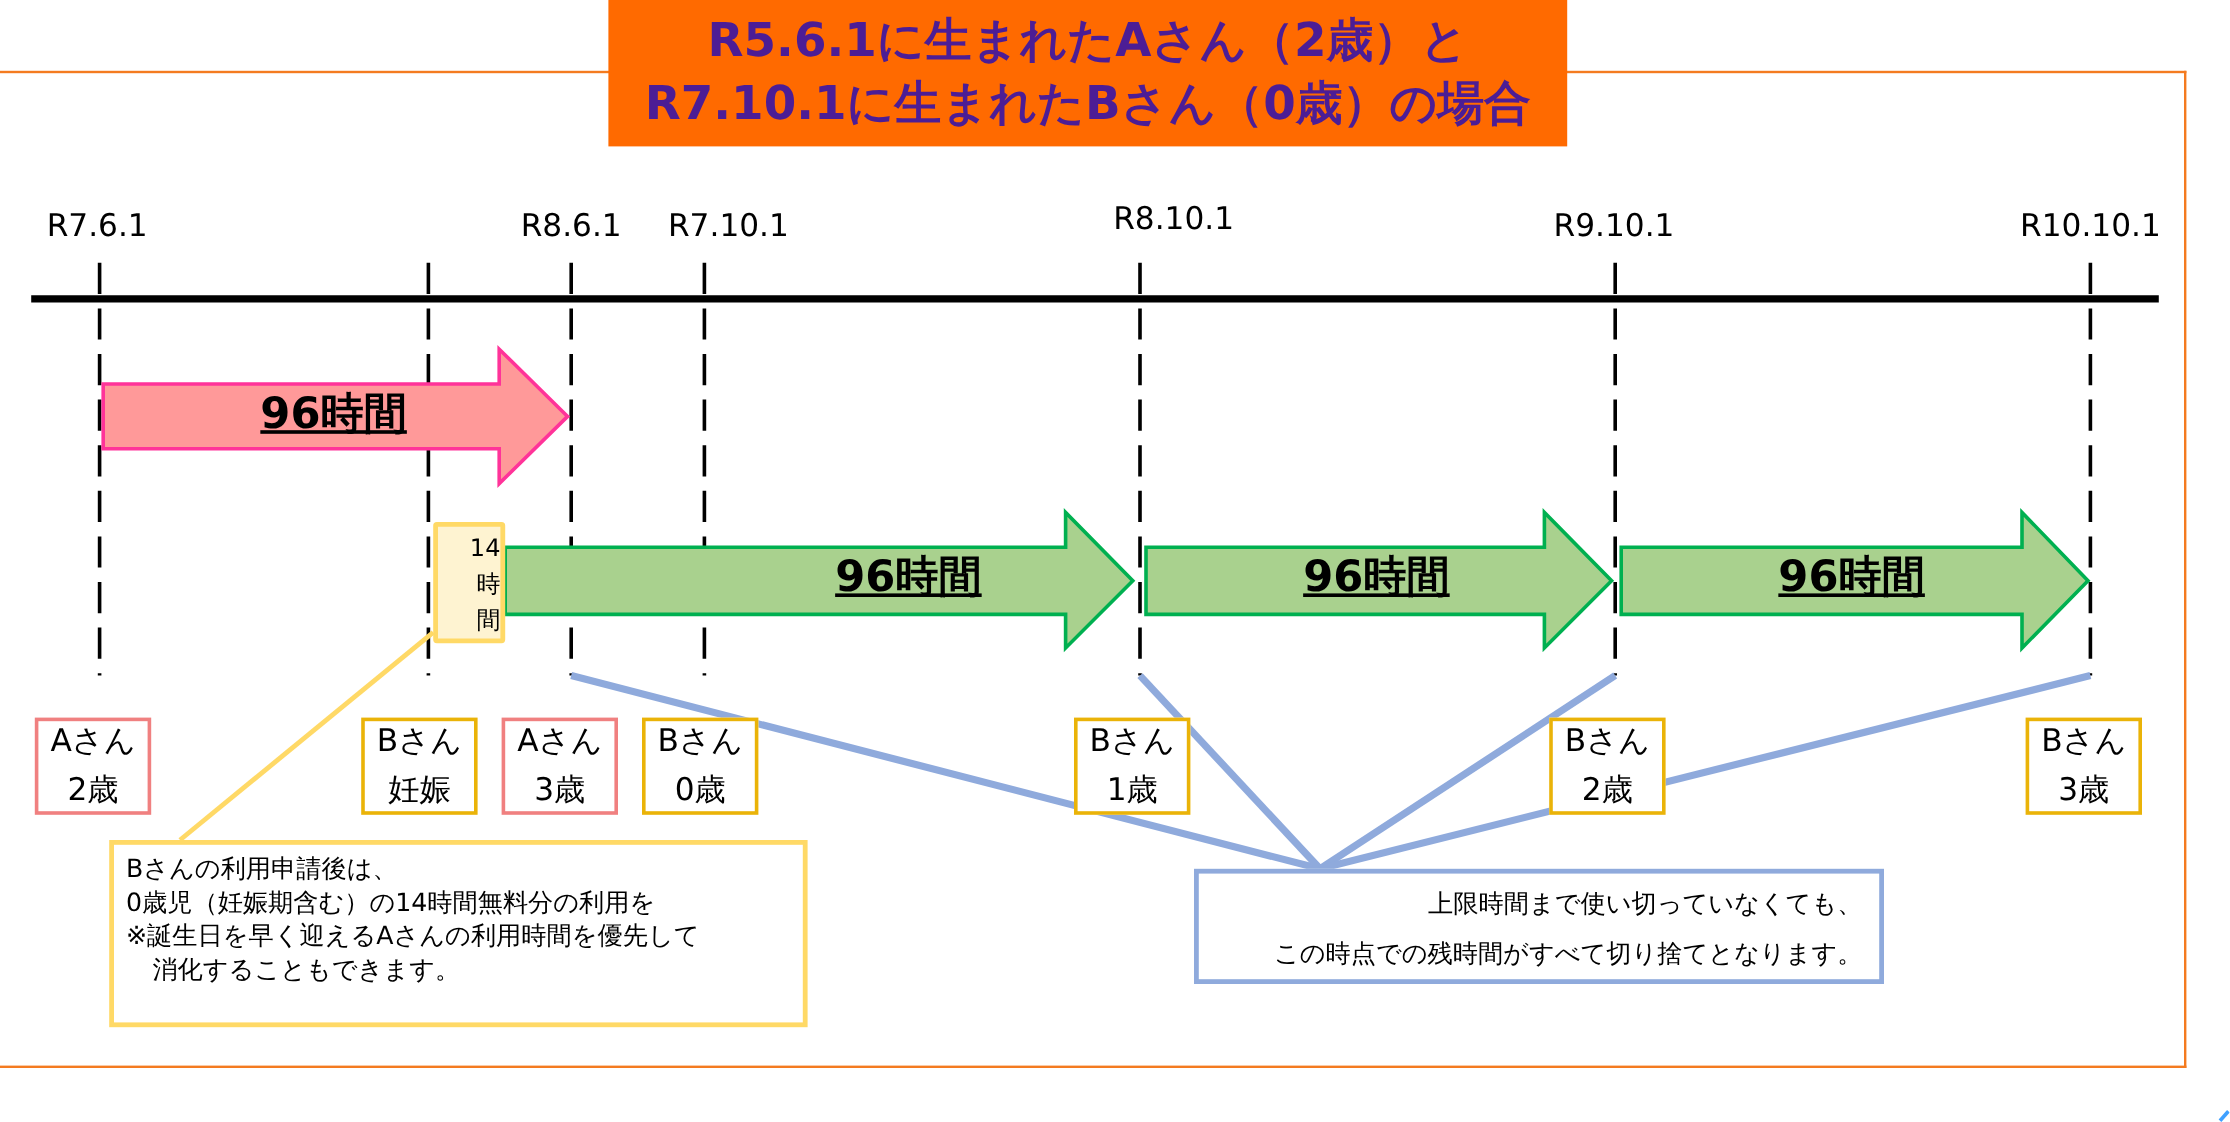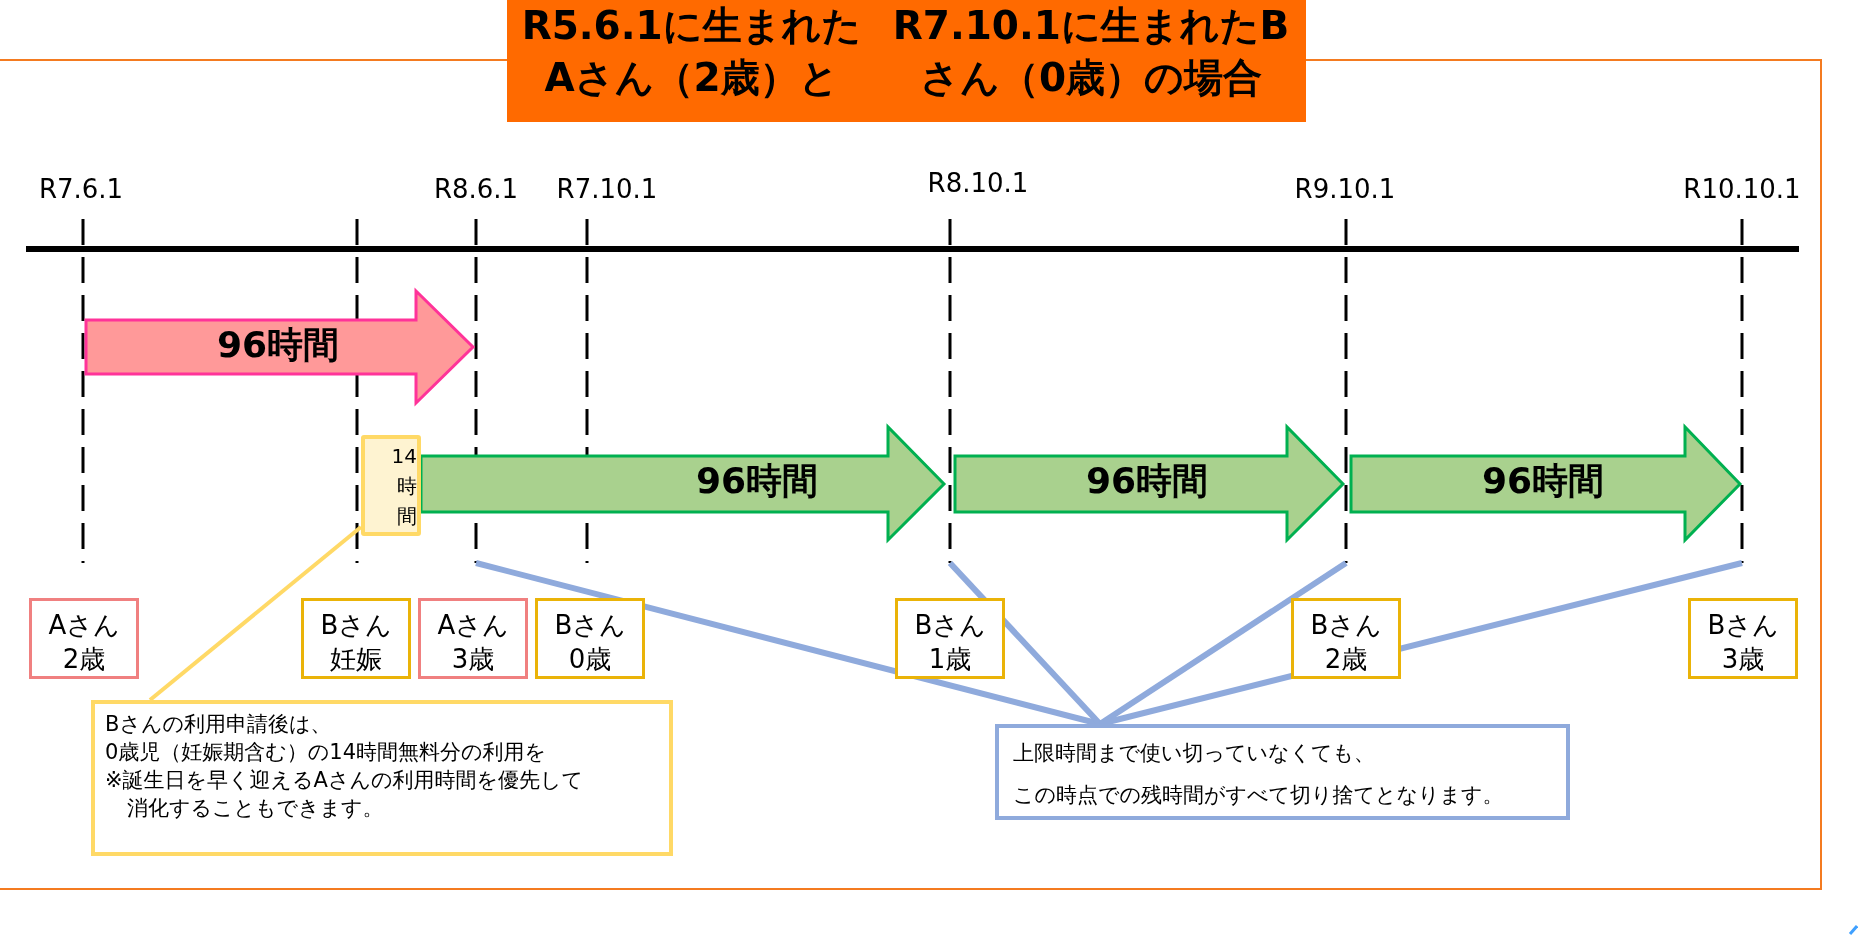--- a/index.html
+++ b/index.html
@@ -1,37 +1,37 @@
 <!DOCTYPE html>
 <html><head>
 <meta charset="utf-8">
 <style>
   html, body { margin:0; padding:0; background:#ffffff; }
   body { width:1858px; height:935px; position:relative; overflow:hidden;
          font-family:"DejaVu Sans", "Liberation Sans", sans-serif; color:#000; }
   .abs { position:absolute; }
   #frame { left:0; top:59px; width:1822px; height:831px; border:2px solid #f47b20; border-left:none; box-sizing:border-box; }
-  #title-box { left:507px; top:0; width:799px; height:122px; background:#ff6a00; color:#000000;
+  #title-box { left:507px; top:0; width:799px; height:122px; background:#ff6a00; color:#4c1d95;
                font-weight:bold; font-size:39px; line-height:52px; text-align:center;
-               display:flex; justify-content:center; }
+               display:flex; flex-direction:column; justify-content:center; }
   .date { font-size:26px; top:174px; transform:translateX(-50%); white-space:nowrap;text-align:right; }
   svg#diagram { position:absolute; left:0; top:0; }
-  .arrow-label { font-weight:bold; font-size:36px; text-align:right; transform:translate(-50%,-50%); white-space:nowrap; }
+  .arrow-label { font-weight:bold; font-size:36px; text-align:right; transform:translate(-50%,-50%); white-space:nowrap;text-decoration:underline; }
   #hours14 { left:361px; top:435px; width:60px; height:101px; border:4px solid #ffd966; border-radius:3px;
              background:#fef3d1; box-sizing:border-box; font-size:20px; line-height:30px; text-align:right;
              display:flex; flex-direction:column; justify-content:center; }
-  .tag { width:110px; height:81px; box-sizing:border-box; background:#fff; font-size:26px; line-height:34px;
-         text-align:center; display:flex; flex-direction:column; justify-content:flex-end; }
+  .tag { width:97px; height:81px; box-sizing:border-box; background:#fff; font-size:26px; line-height:34px;
+         text-align:center; display:flex; flex-direction:column; justify-content:space-between; }
   .tag.pink { border:3px solid #f08080; }
   .tag.green { border:3px solid #eab308; }
   #note-yellow { left:91px; top:700px; width:582px; height:156px; border:4px solid #ffd966; box-sizing:border-box;
                  background:#fff; font-size:21px; line-height:28px; padding:6px 10px; }
   #note-yellow .l5 { padding-left:22px; }
   #note-blue { left:995px; top:724px; width:575px; height:96px; border:4px solid #8faadc; box-sizing:border-box;
-               background:#fff; font-size:21px; line-height:42px; padding:4px 14px; }
+               background:#fff; font-size:21px; line-height:42px; padding:4px 14px;text-align:right; }
 </style>
 </head>
 <body>
 
 <div id="frame" class="abs"></div>
 
 <svg id="diagram" width="1858" height="935">
 
   <line x1="26" y1="249" x2="1799" y2="249" stroke="#000" stroke-width="6"></line>
 

